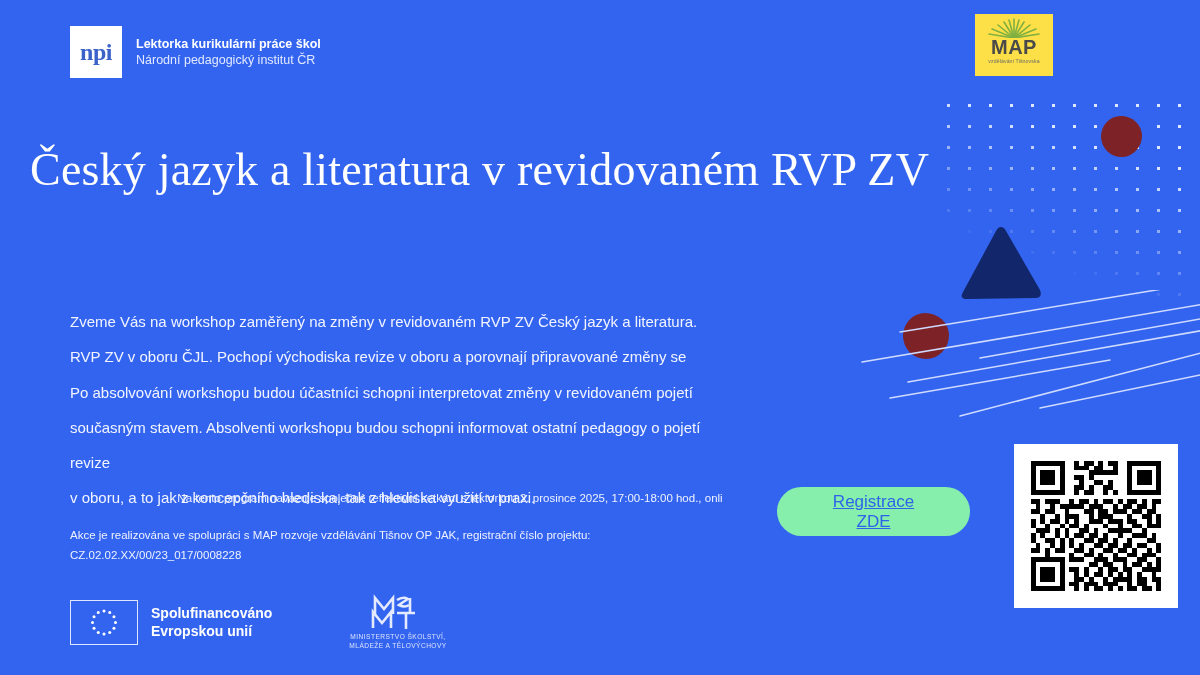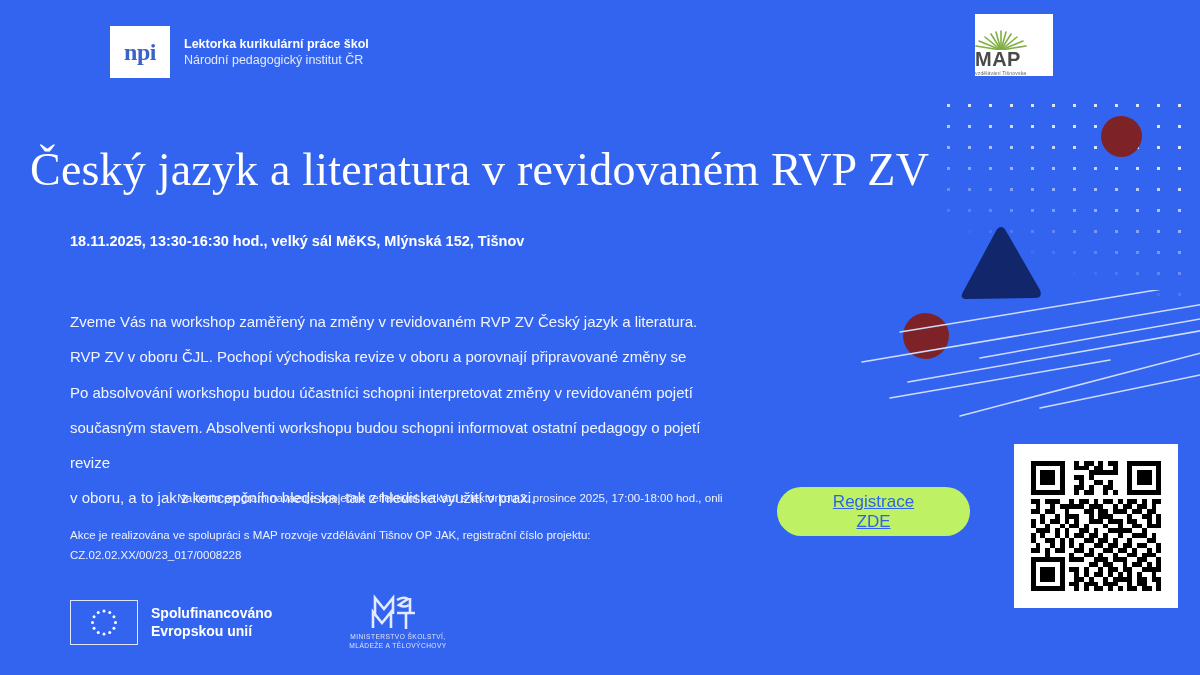--- a/index.html
+++ b/index.html
@@ -27,32 +27,32 @@
   .circle-b{left:903px;top:313px;width:46px;height:46px;}
   .tri{
     position:absolute;left:958px;top:224px;width:86px;height:78px;
   }
   .tri svg{display:block;}
   .lines{position:absolute;left:860px;top:290px;width:345px;height:130px;}
 
   
   .npi-block{position:absolute;left:70px;top:26px;display:flex;align-items:center;gap:14px;}
   .npi-mark{
-    width:60px;height:52px;background:#ffffff;display:flex;align-items:center;justify-content:center;margin-left:40px;
+    width:52px;height:52px;background:#ffffff;display:flex;align-items:center;justify-content:center;
   }
   .npi-mark span{
     font-family:"Liberation Serif", serif;font-weight:700;font-size:24px;color:#3a62c9;letter-spacing:-.5px;
   }
   .npi-text{line-height:1.28;}
   .npi-text .l1{font-size:12.5px;font-weight:700;color:#ffffff;}
   .npi-text .l2{font-size:12.5px;font-weight:400;color:#e2e9ff;}
 
   .map-logo{
-    position:absolute;left:975px;top:14px;width:78px;height:62px;background:#ffffff;
-    display:flex;flex-direction:column;justify-content:flex-start;padding-top:16px;box-sizing:border-box;
+    position:absolute;left:975px;top:14px;width:78px;height:62px;background:#fde047;
+    display:flex;flex-direction:column;align-items:center;justify-content:flex-start;padding-top:4px;box-sizing:border-box;
   }
   .map-burst{width:52px;height:20px;}
   .map-word{font-size:20px;font-weight:700;color:#4a4a4a;letter-spacing:.5px;line-height:1;margin-top:-1px;}
   .map-sub{font-size:5.2px;color:#6b6b6b;letter-spacing:.1px;margin-top:1px;}
 
   
   .title{
     position:absolute;left:30px;top:143px;width:1070px;
     font-family:"Liberation Serif", serif;
     font-size:46px;font-weight:400;color:#ffffff;letter-spacing:.2px;white-space:nowrap;
@@ -69,21 +69,21 @@
     font-size:11.5px;color:#eef2ff;line-height:1.6;text-align:center;
   }
   .project{
     position:absolute;left:70px;top:526px;width:700px;
     font-size:11.5px;color:#eef2ff;line-height:1.7;
   }
 
   
   .cta{
     position:absolute;left:777px;top:487px;width:193px;height:49px;
-    background:#bef264;border-radius:26px;
+    background:#86efac;border-radius:26px;
     display:flex;flex-direction:column;align-items:center;justify-content:center;
     cursor:pointer;
   }
   .cta span{
     font-size:17px;color:#2f63e8;text-decoration:underline;line-height:1.12;
   }
 
   
   .qr-box{
     position:absolute;left:1014px;top:444px;width:164px;height:164px;background:#ffffff;
@@ -159,21 +159,20 @@
         <line x1="26" y1="20" x2="51" y2="16"></line>
       </g>
     </svg>
     <div class="map-word">MAP</div>
     <div class="map-sub">vzdělávání Tišnovska</div>
   </div>
 
   <div class="title">Český jazyk a literatura v revidovaném RVP ZV</div>
 
   <div class="meta">
-    <div>18.11.2025, 13:30-16:30 hod., velký sál MěKS, Mlýnská 152, Tišnov</div>
   </div>
 
   <div class="body-copy">
     <p>Zveme Vás na workshop  zaměřený na změny v revidovaném RVP ZV Český jazyk a literatura.</p>
     <p>RVP ZV v oboru ČJL. Pochopí východiska revize v oboru a porovnají připravované změny se</p>
     <p>Po absolvování workshopu budou účastníci schopni interpretovat změny v revidovaném pojetí</p>
     <p>současným stavem. Absolventi workshopu budou schopni informovat ostatní pedagogy o pojetí</p>
     <p>revize</p>
     <p>v oboru, a to jak z koncepčního hlediska, tak z hlediska využití v praxi.</p>
   </div>

